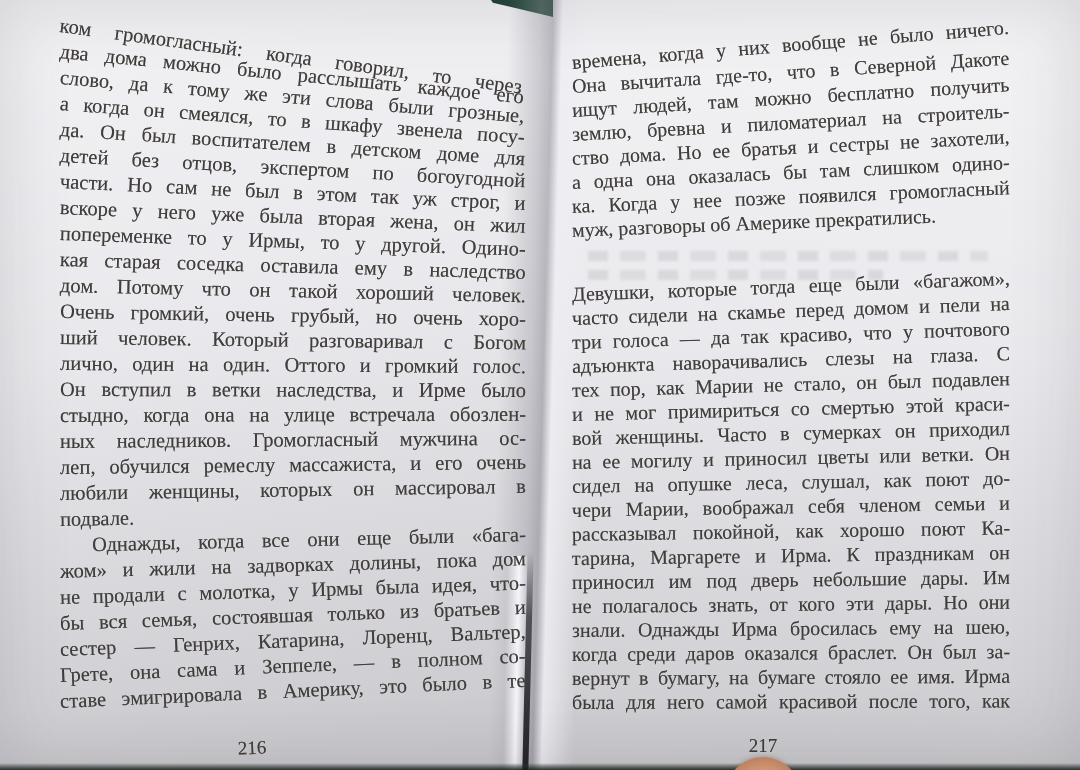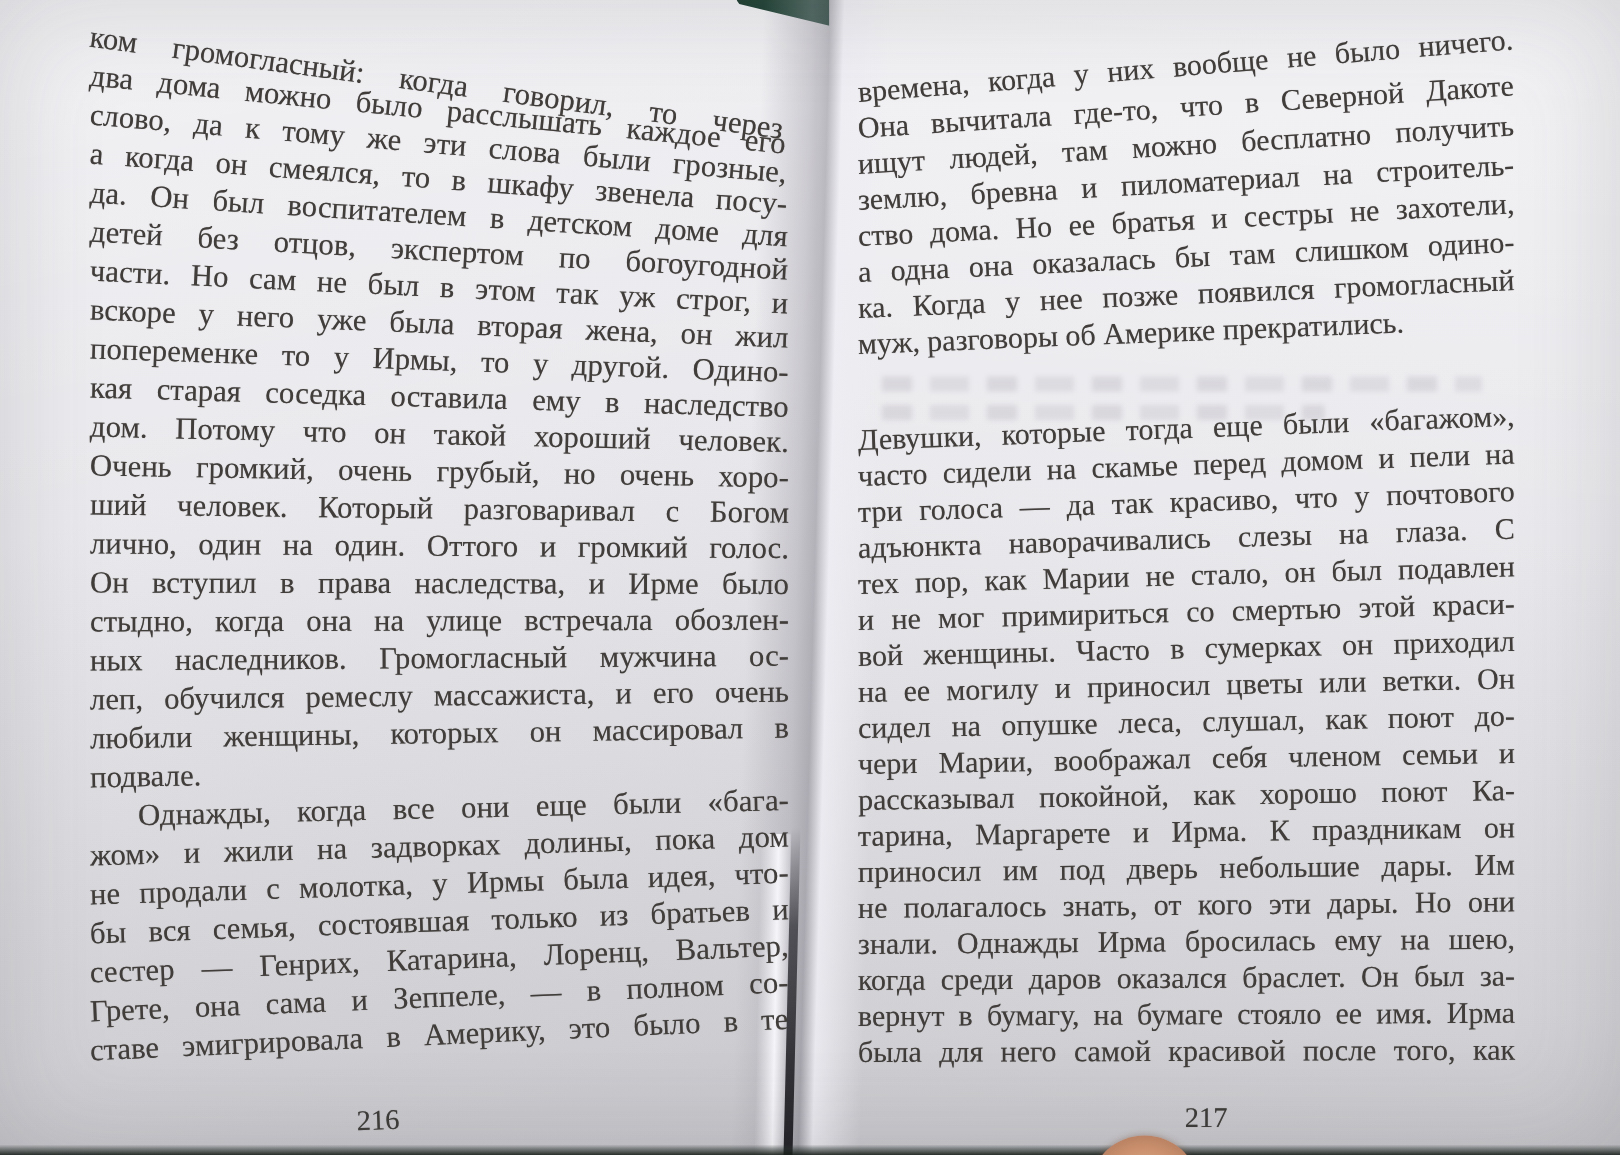--- a/index.html
+++ b/index.html
@@ -68,21 +68,21 @@
   }
   .lines-left  .line { --pitch: 26px; }
   .lines-right .line { --pitch: 24px; }
   .line.para-end { text-align-last: left; }
   .line.indent { text-indent: 32px; }
   .page-num {
     position:absolute; width:70px; text-align:center;
     font-size:19px; color:#3e3c39; text-shadow: 0 0 .5px rgba(62,60,57,.5);
   }
   .page-num-left  { left:217px; top:737px; transform: rotate(-2deg); }
-  .page-num-right { left:769px; top:735px; }
+  .page-num-right { left:728px; top:735px; }
   
   .ghost {
     position:absolute; height:10px; filter: blur(1.6px); opacity:.55;
     background: repeating-linear-gradient(90deg,
       rgba(128,126,140,.32) 0 20px, rgba(128,126,140,0) 20px 32px,
       rgba(128,126,140,.26) 32px 58px, rgba(128,126,140,0) 58px 70px);
   }
   .ghost-1 { left:588px; top:251px; width:400px; }
   .ghost-2 { left:588px; top:270px; width:295px; }
   .vignette {
@@ -111,21 +111,21 @@
       <div class="line" style="transform: rotate(3.6deg);">да. Он был воспитателем в детском доме для</div>
       <div class="line" style="transform: rotate(3.13deg);">детей без отцов, экспертом по богоугодной</div>
       <div class="line" style="transform: rotate(2.7deg);">части. Но сам не был в этом так уж строг, и</div>
       <div class="line" style="transform: rotate(2.31deg);">вскоре у него уже была вторая жена, он жил</div>
       <div class="line" style="transform: rotate(1.94deg);">попеременке то у Ирмы, то у другой. Одино-</div>
       <div class="line" style="transform: rotate(1.6deg);">кая старая соседка оставила ему в наследство</div>
       <div class="line" style="transform: rotate(1.27deg);">дом. Потому что он такой хороший человек.</div>
       <div class="line" style="transform: rotate(0.97deg);">Очень громкий, очень грубый, но очень хоро-</div>
       <div class="line" style="transform: rotate(0.67deg);">ший человек. Который разговаривал с Богом</div>
       <div class="line" style="transform: rotate(0.39deg);">лично, один на один. Оттого и громкий голос.</div>
-      <div class="line" style="transform: rotate(0.12deg);">Он вступил в права наследства, и Ирме было</div>
+      <div class="line" style="transform: rotate(0.12deg);">Он вступил в ветки наследства, и Ирме было</div>
       <div class="line" style="transform: rotate(-0.15deg);">стыдно, когда она на улице встречала обозлен-</div>
       <div class="line" style="transform: rotate(-0.4deg);">ных наследников. Громогласный мужчина ос-</div>
       <div class="line" style="transform: rotate(-0.65deg);">леп, обучился ремеслу массажиста, и его очень</div>
       <div class="line" style="transform: rotate(-0.89deg);">любили женщины, которых он массировал в</div>
       <div class="line para-end" style="transform: rotate(-1.12deg);">подвале.</div>
       <div class="line indent" style="transform: rotate(-1.35deg);">Однажды, когда все они еще были «бага-</div>
       <div class="line" style="transform: rotate(-1.57deg);">жом» и жили на задворках долины, пока дом</div>
       <div class="line" style="transform: rotate(-1.78deg);">не продали с молотка, у Ирмы была идея, что-</div>
       <div class="line" style="transform: rotate(-1.99deg);">бы вся семья, состоявшая только из братьев и</div>
       <div class="line" style="transform: rotate(-2.2deg);">сестер — Генрих, Катарина, Лоренц, Вальтер,</div>

